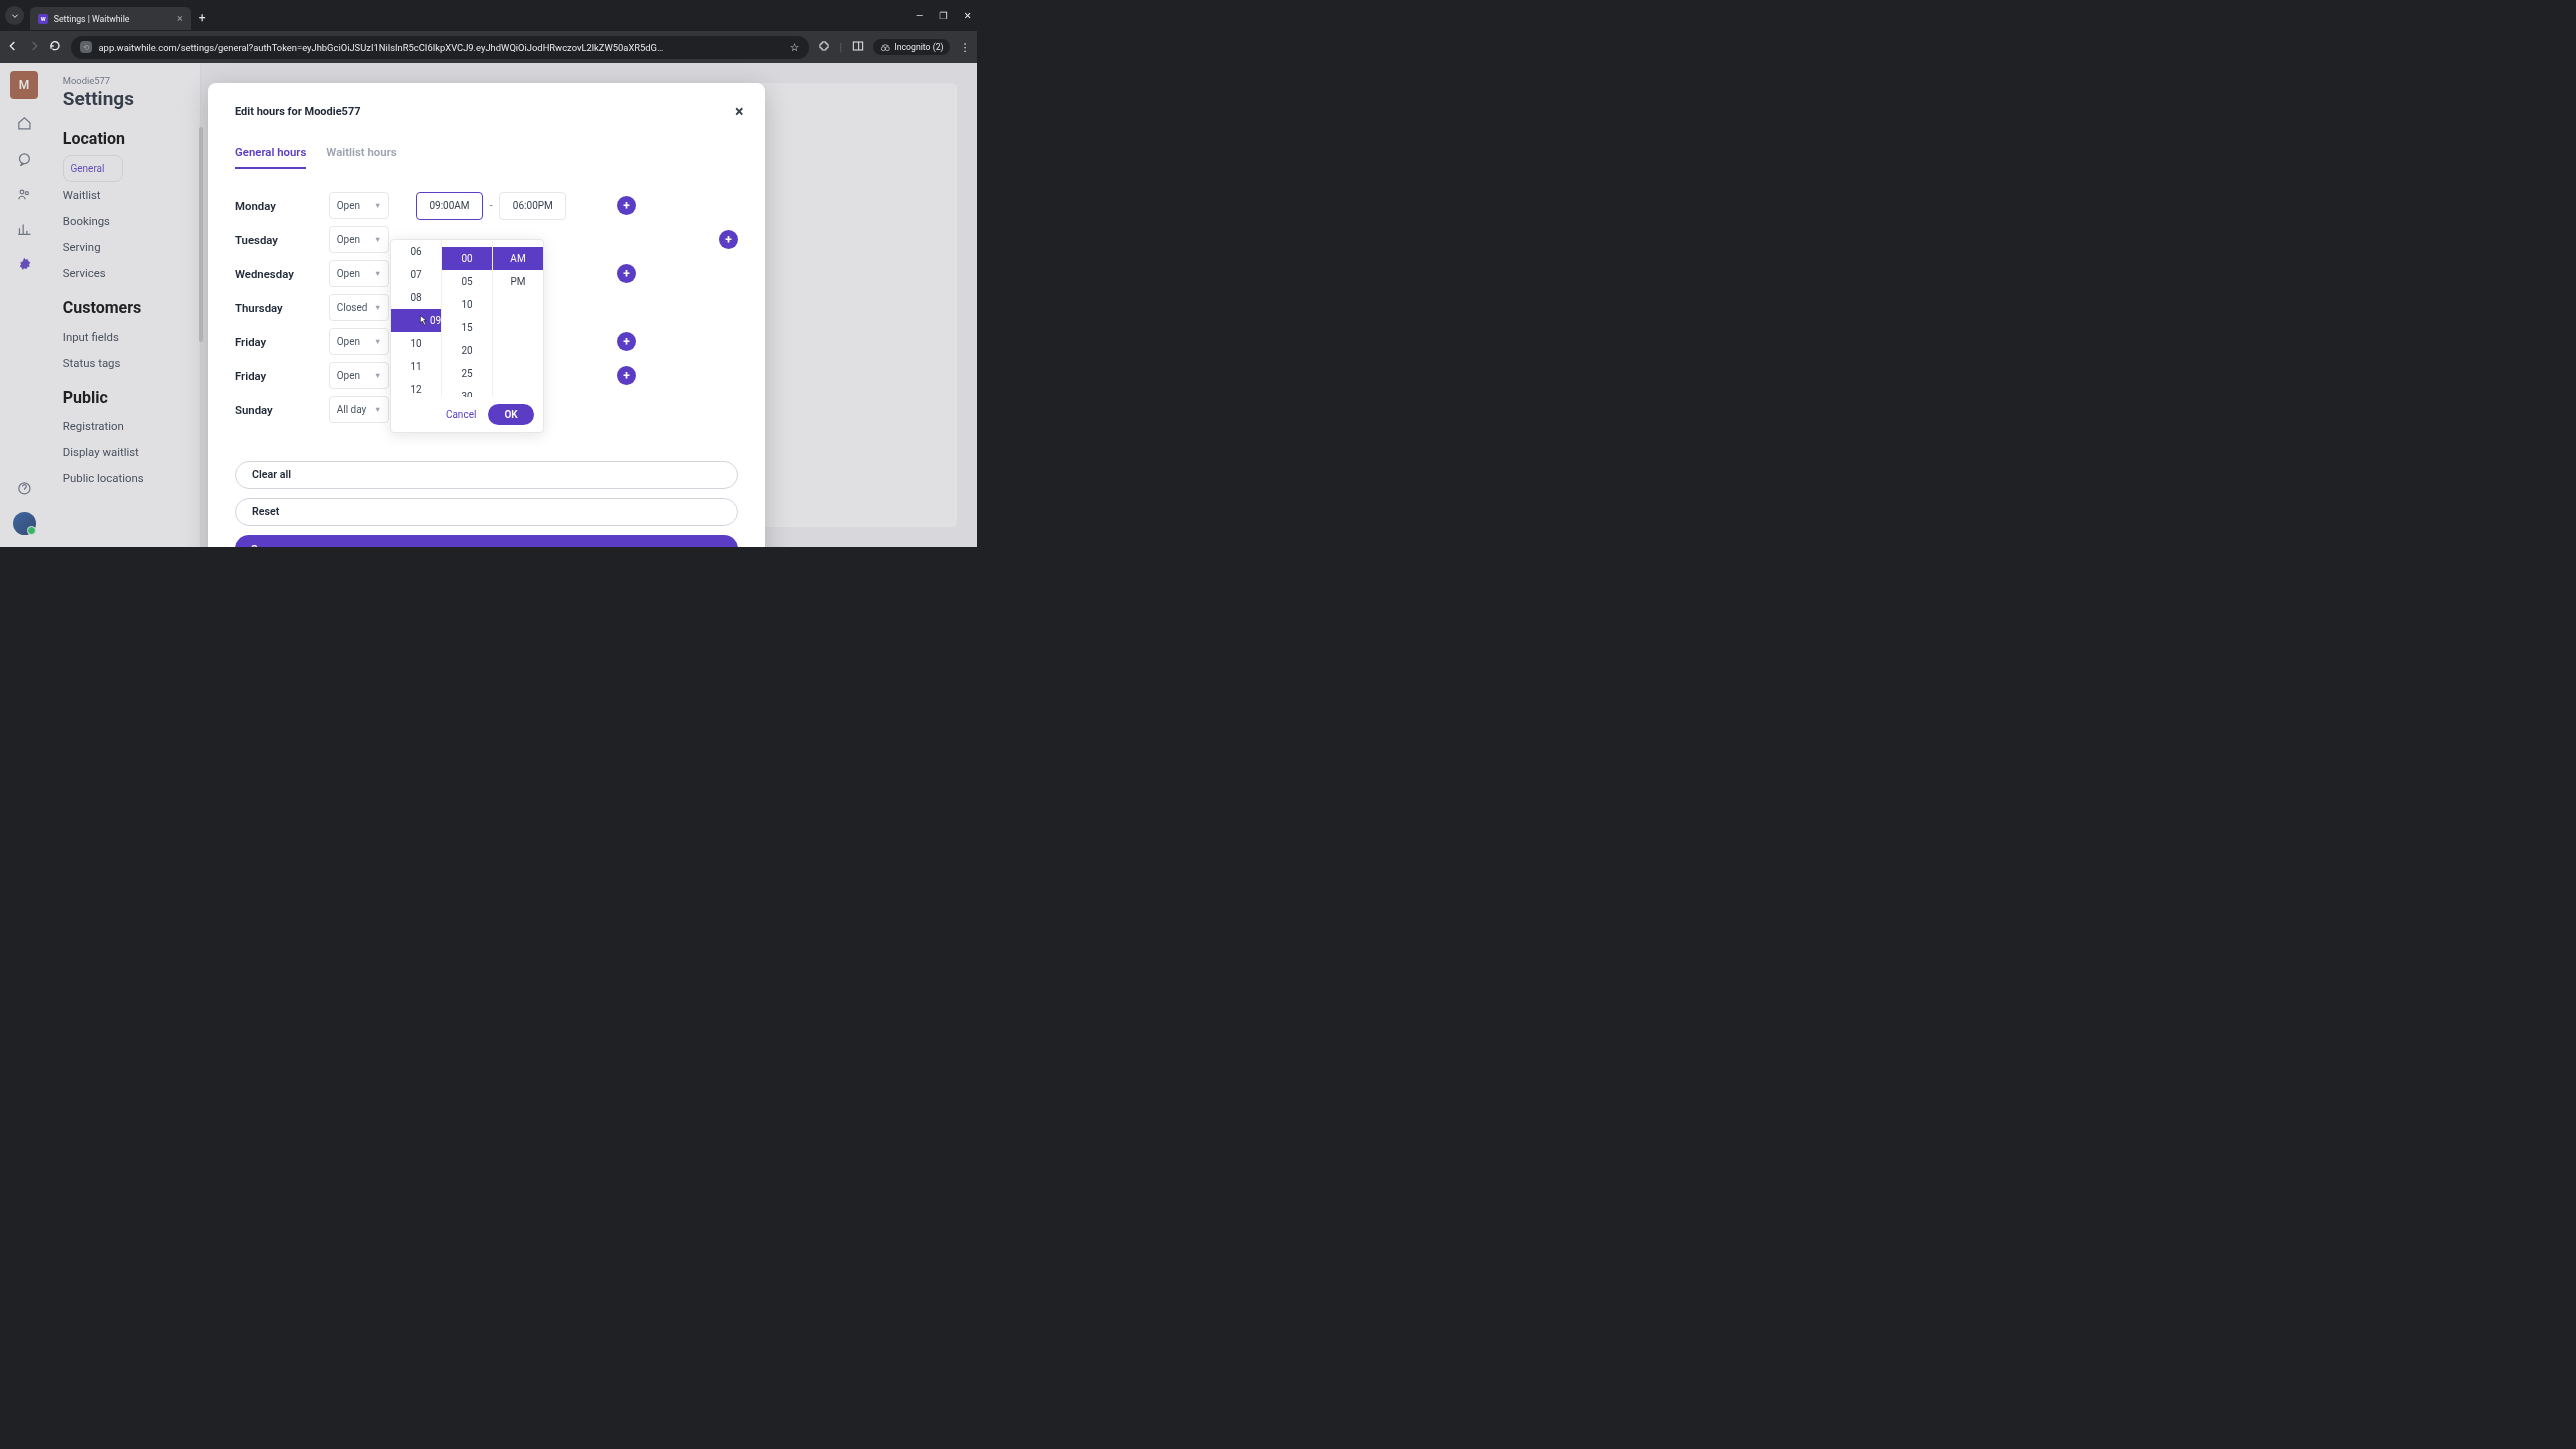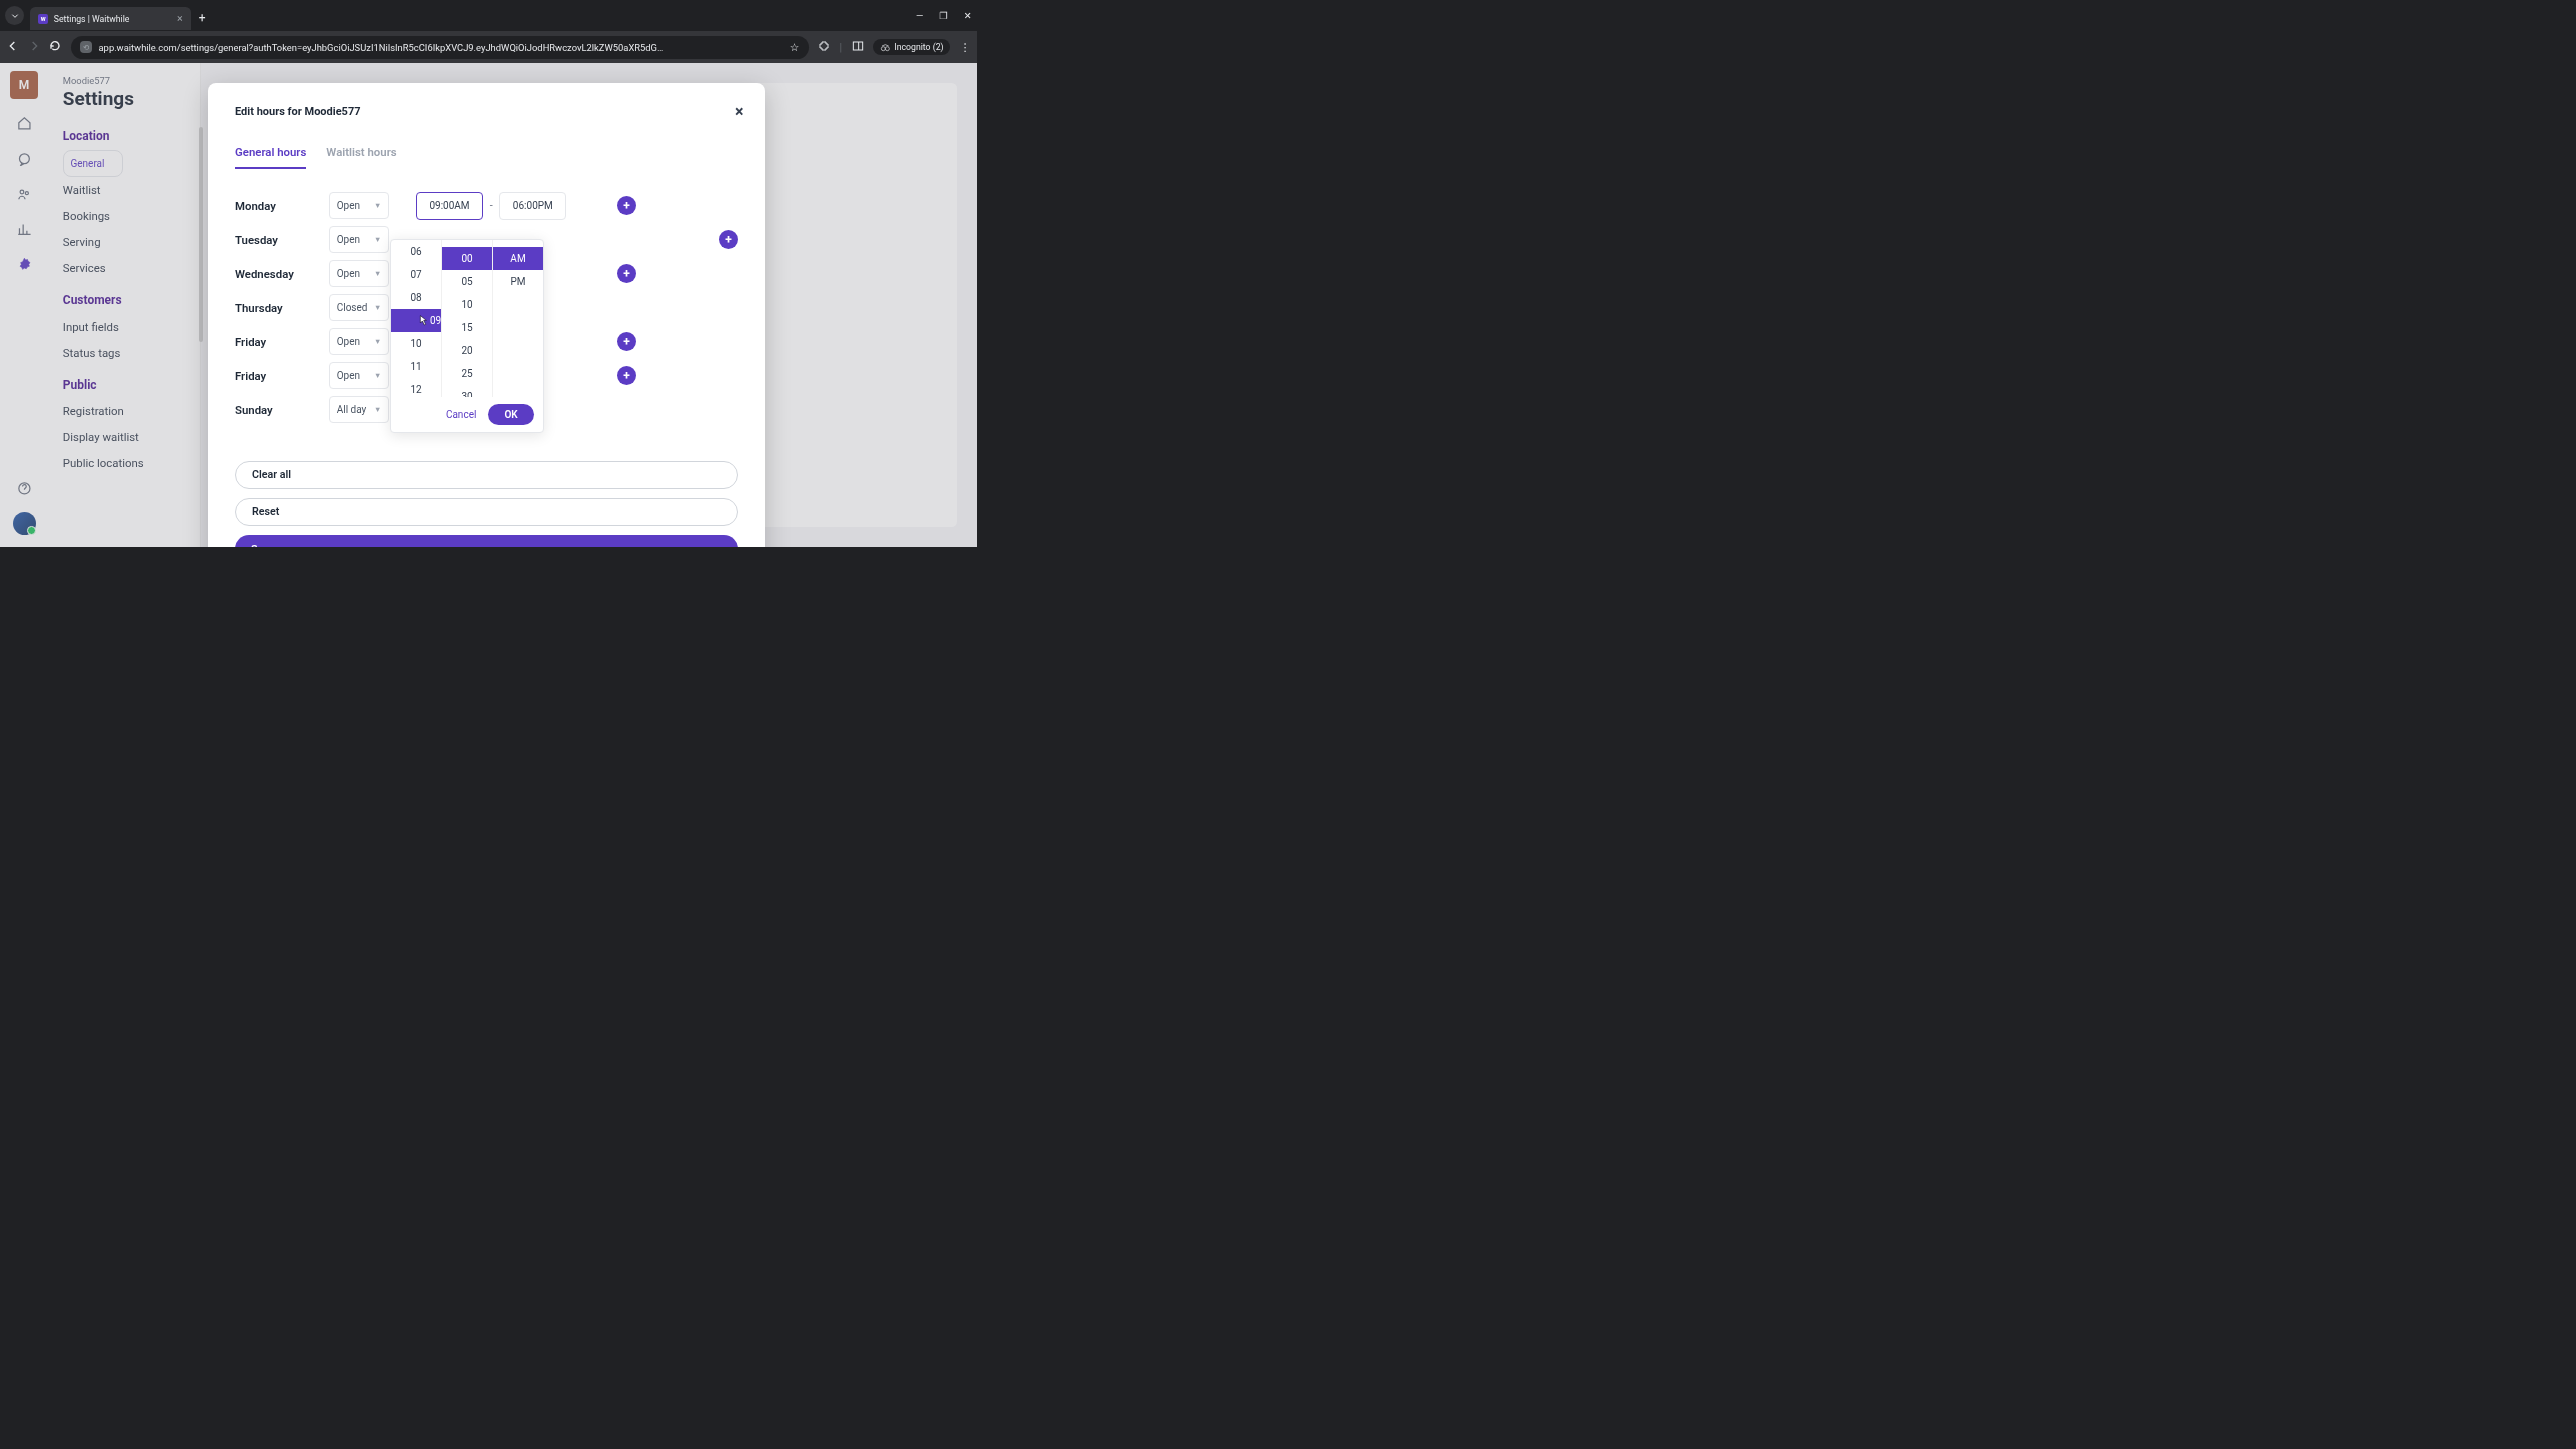--- a/index.html
+++ b/index.html
@@ -36,21 +36,21 @@
   .rail-icon svg { width: 14.8px; height: 14.8px; }
   .rail-icon.active svg { stroke: #5b3cc4; fill:#5b3cc4; }
   .rail-bottom { margin-top: auto; display: flex; flex-direction: column; align-items: center; gap: 13.4px; padding-bottom: 12px; }
   .rail-user { width: 23px; height: 23px; border-radius: 50%; background: linear-gradient(135deg,#2a5caa,#1a3a6a); position: relative; }
   .rail-user::after { content:''; position:absolute; bottom:0; right:0; width:6.7px; height:6.7px; background:#22c55e; border:1.3px solid #fff; border-radius:50%; }
   
   .main { flex: 1; display: flex; z-index: 1; }
   .sidebar-panel { width: 153px; background: #fff; padding: 12px 0 0 14.8px; border-right: 0.7px solid #eee; }
   .crumb { color: #6b7280; font-size: 9.4px; margin-bottom: 1.3px; }
   .page-h1 { font-size: 19px; font-weight: 700; color: #1f2937; margin-bottom: 19px; }
-  .sec-head { font-size: 12px; font-weight: 700; color: #4c1d95; margin: 12px 0 6.7px; }
+  .sec-head { font-size: 16px; font-weight: 700; color: #000000; margin: 12px 0 6.7px; }
   .nav-item { font-size: 11.4px; color: #374151; padding: 6px 0; cursor: pointer; }
   .nav-item.sel { color: #5b3cc4; border-radius: 8px; }
   
   .content { flex: 1; background: #f5f5f7; padding: 20px; }
   .card { background:#fff; border-radius:5.4px; padding:20px; height:100%; }
   .ghost-text { color:#6b7280; font-size:10px; line-height:1.6; max-width:174px; }
   .bt-label { font-size:13.4px; font-weight:700; color:#1f2937; margin-top:60px; margin-left:174px;text-align:center; }
   .sb2 { position:absolute; left:199px; top:64px; width:4px; height:215px; background:#d0d0d0; border-radius:2px; z-index:2; }
   
   

